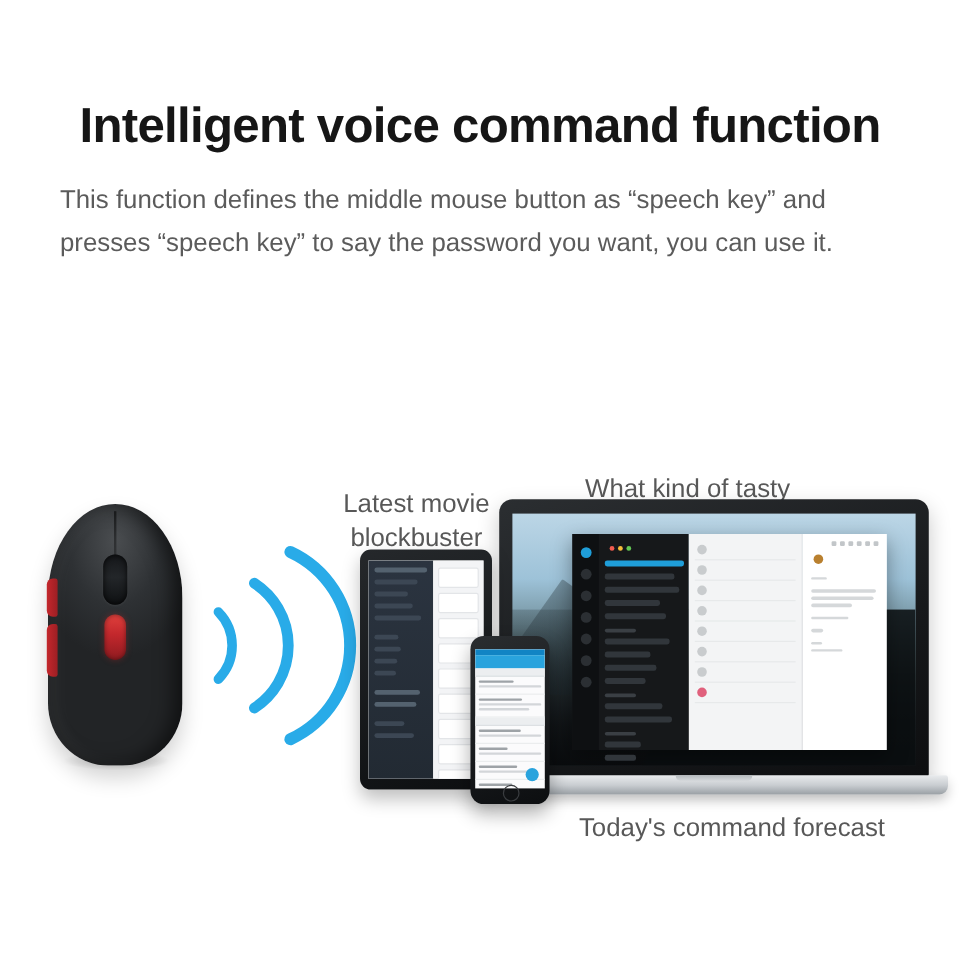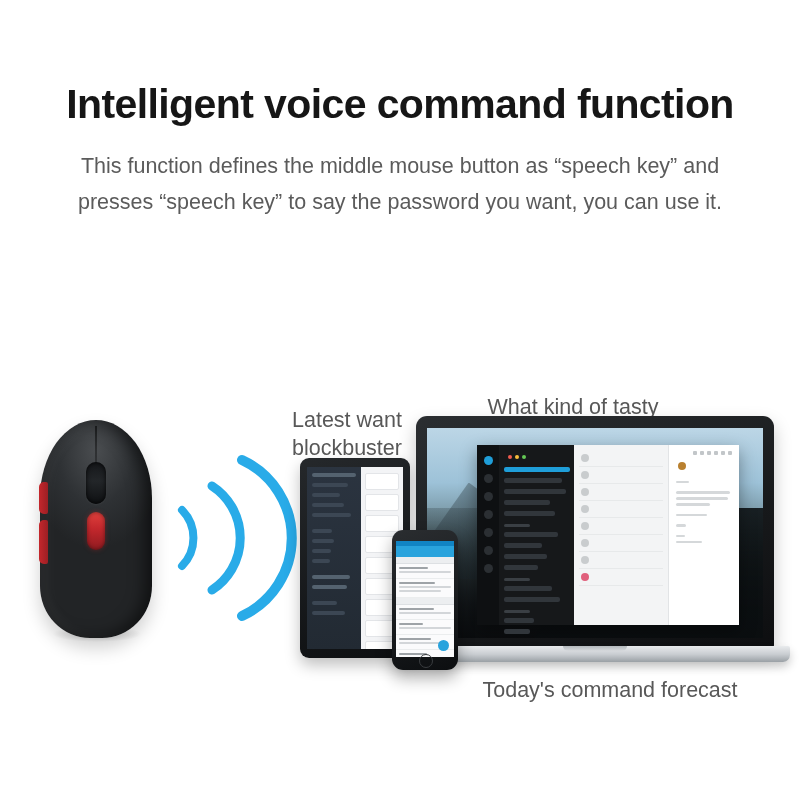--- a/index.html
+++ b/index.html
@@ -29,21 +29,21 @@
     color: #161616;
     line-height: 1.1;
     white-space: nowrap;
   }
   .subtitle {
     position: absolute;
     top: 148px;
     left: 50%;
     transform: translateX(-50%);
     width: 700px;
-    text-align: center;
+    text-align: left;
     font-size: 21.5px;
     color: #5b5b5b;
     line-height: 1.68;
   }
 
   
   .callout {
     position: absolute;
     color: #585858;
     font-size: 21.5px;
@@ -219,21 +219,21 @@
             border-radius: 50%; background: #29a3dd; }
   .phone-home { position: absolute; left: 50%; bottom: 2px; margin-left: -6px;
                 width: 12px; height: 12px; border-radius: 50%; border: 1px solid #3a3d40; }
 </style>
 </head>
 <body>
 
 <div class="headline">Intelligent voice command function</div>
 <div class="subtitle">This function defines the middle mouse button as “speech key” and presses “speech key” to say the password you want, you can use it.</div>
 
-<div class="callout callout-movie">Latest want
+<div class="callout callout-movie">Latest movie
 blockbuster</div>
 <div class="callout callout-food">What kind of tasty
 food is there nearby</div>
 <div class="callout callout-weather">Today's command forecast</div>
 
 <div class="mouse">
   <div class="mouse-shadow"></div>
   <div class="mouse-body">
     <div class="mouse-split"></div>
     <div class="mouse-wheel"></div>

